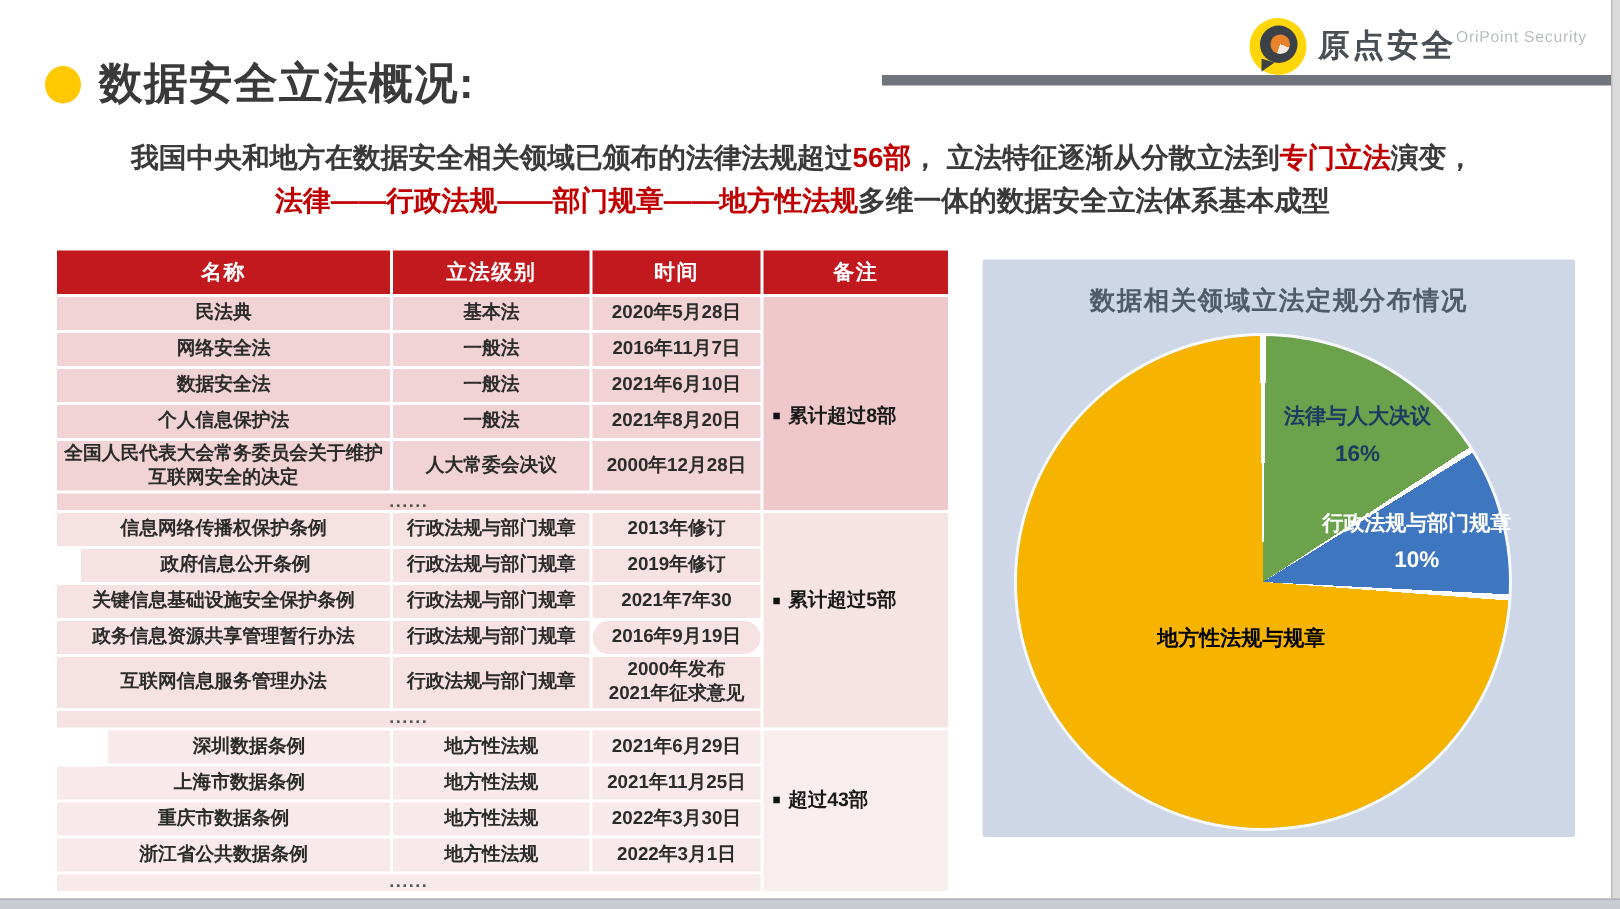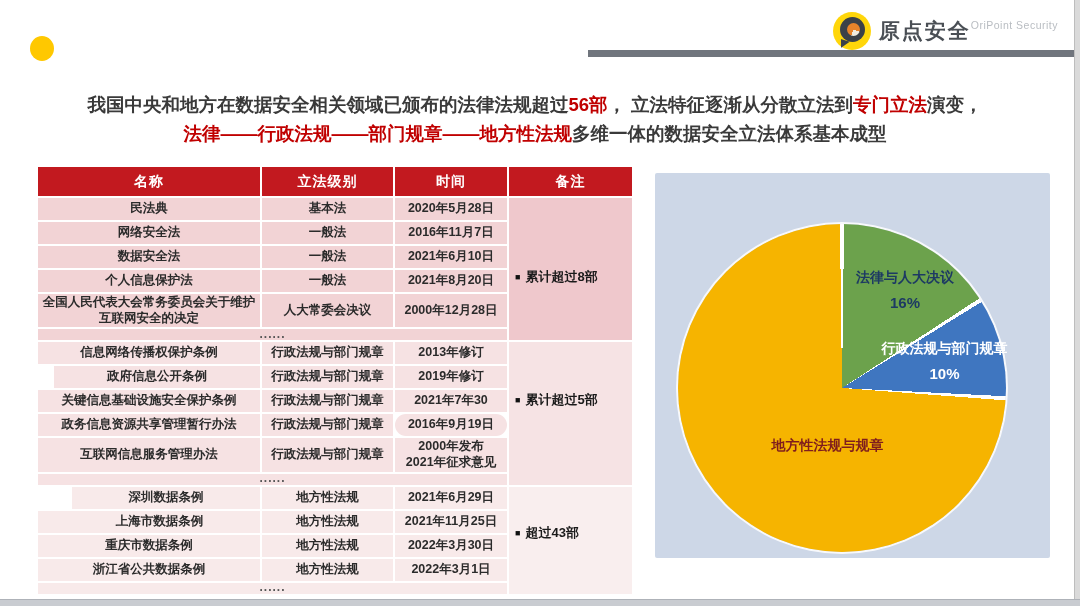--- a/index.html
+++ b/index.html
@@ -66,34 +66,35 @@
     background:var(--panel-bg,#cdd7e7);border-radius:2px;}
   .chart-title{margin-top:16px;text-align:center;font-size:17px;font-weight:bold;
     color:#4d5b6b;letter-spacing:1px;}
   .pie{position:absolute;left:23px;top:51px;width:328px;height:328px;border-radius:50%;
     box-shadow:0 0 0 2px rgba(255,255,255,.85);}
   .pie-labels{position:absolute;inset:0;pointer-events:none;}
   .slice-label{position:absolute;text-align:center;font-size:14px;font-weight:bold;line-height:1.3;}
   .slice-label .pct{font-size:15px;margin-top:7px;}
   .pl0{left:170px;top:95px;width:160px;color:#1d3a63;}
   .pl1{left:212px;top:166px;width:155px;color:#ffffff;}
-  .pl2{left:90px;top:243px;width:165px;color:#7f1d1d;margin-top:20px;}
+  .pl2{left:90px;top:243px;width:165px;color:#000000;}
   
   .edge-right{position:absolute;top:0;right:0;width:5px;height:100%;
     background:#dadada;border-left:1px solid #bdbdbd;}
   .edge-bottom{position:absolute;left:0;bottom:0;width:100%;height:6px;
     background:#c9ccd1;border-top:1px solid #aeb2b8;}
 </style>
 </head>
 <body>
 
 <div class="slide">
 
   <div class="title-row">
     <span class="bullet"></span>
+    <h1 class="page-title">数据安全立法概况:</h1>
   </div>
 
   <div class="logo">
     <div class="logo-mark">
       <div class="logo-inner"></div>
       <div class="logo-tail"></div>
       <div class="logo-pie"></div>
     </div>
     <div class="logo-text">
       <span class="logo-name">原点安全</span>
@@ -177,20 +178,21 @@
           <div class="dots-cell" style="grid-area: 5 / 1 / auto / span 3;">......</div>
           <div class="note-cell" style="grid-area: 1 / 4 / span 5;">
             <span class="note-bullet">■</span>
             <span>超过43部</span>
           </div>
         </div>
       </div>
   </div>
 
   <div class="chart-panel">
+    <div class="chart-title">数据相关领域立法定规分布情况</div>
     <div class="pie" id="pie" style="background: conic-gradient(rgb(255, 255, 255) 0%, rgb(255, 255, 255) 0.2%, rgb(108, 162, 76) 0.2%, rgb(108, 162, 76) 15.8%, rgb(255, 255, 255) 15.8%, rgb(255, 255, 255) 16.2%, rgb(63, 118, 192) 16.2%, rgb(63, 118, 192) 25.8%, rgb(255, 255, 255) 25.8%, rgb(255, 255, 255) 26.2%, rgb(246, 180, 0) 26.2%, rgb(246, 180, 0) 99.8%, rgb(255, 255, 255) 99.8%, rgb(255, 255, 255) 100%);"></div>
     <div class="pie-labels" id="pie-labels">
         <div class="slice-label pl0">
           <div class="lbl">法律与人大决议</div>
           <div class="pct">16%</div>
         </div>
         <div class="slice-label pl1">
           <div class="lbl">行政法规与部门规章</div>
           <div class="pct">10%</div>
         </div>

